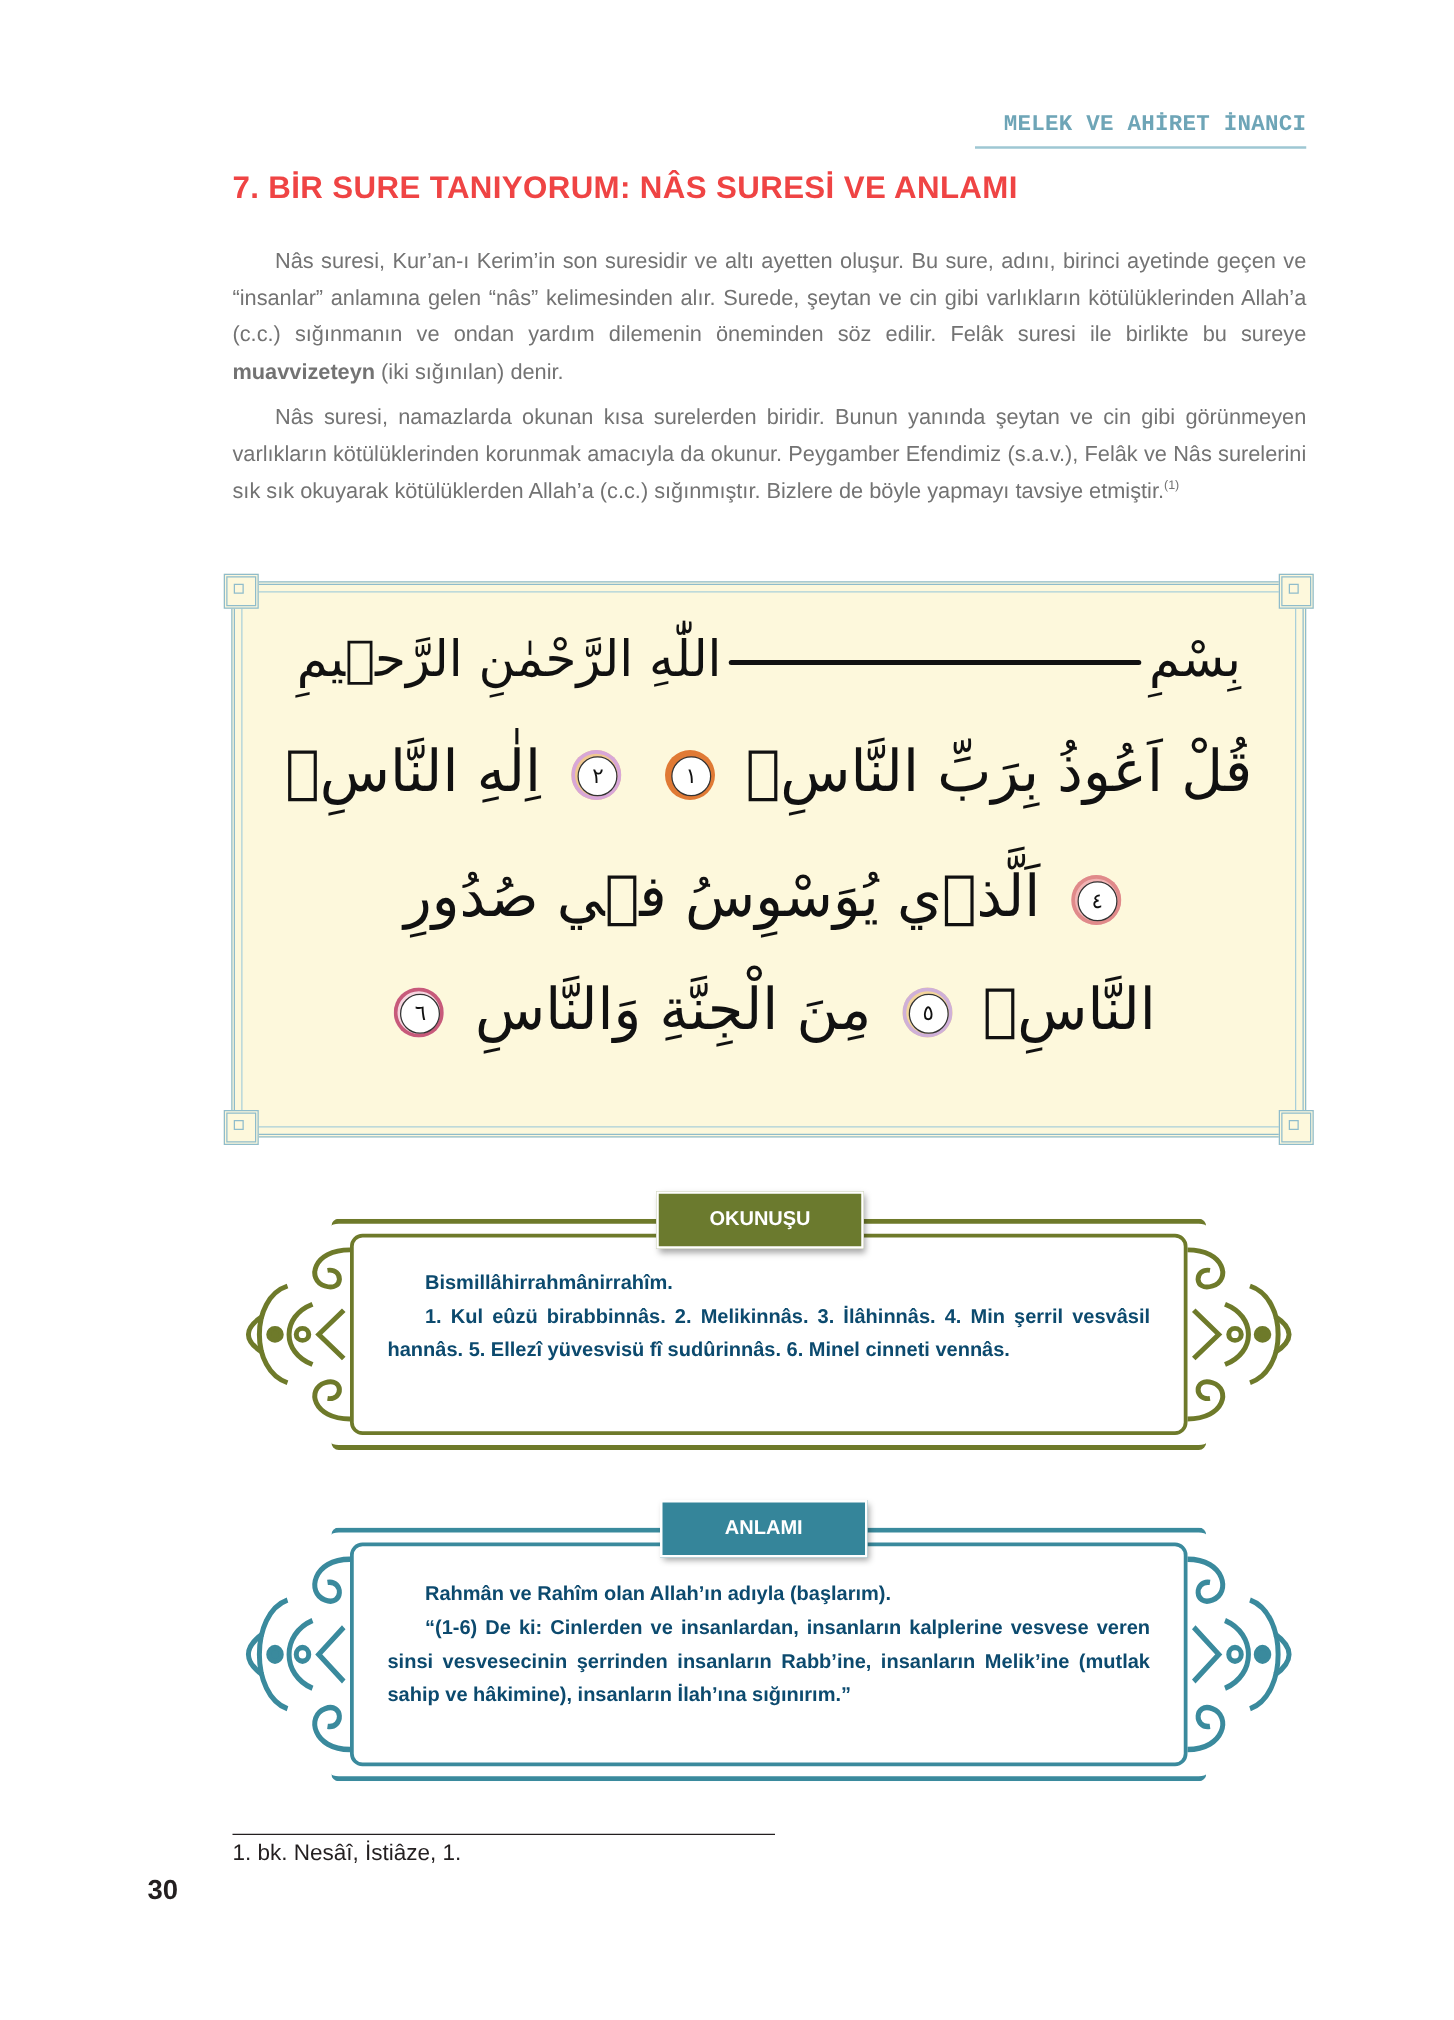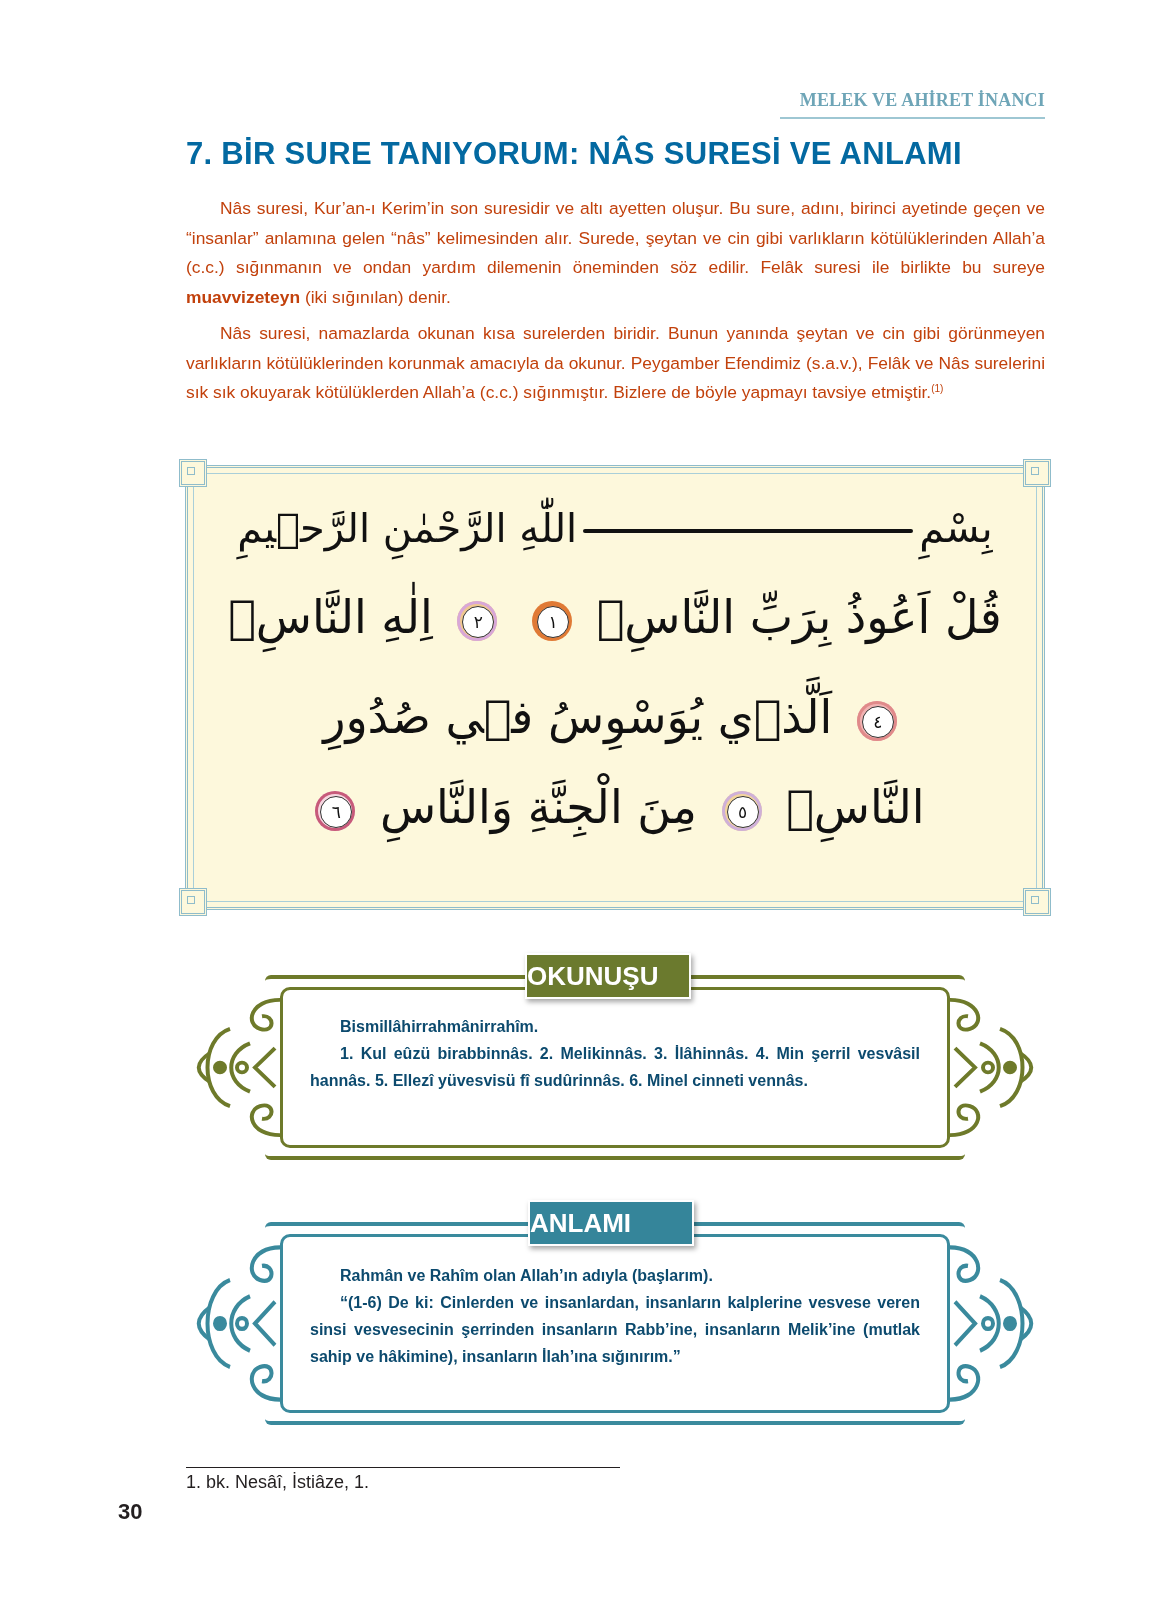--- a/index.html
+++ b/index.html
@@ -1,21 +1,21 @@
 <!DOCTYPE html>
 <html><head>
 <meta charset="utf-8">
 <style>
   html,body{margin:0;padding:0;background:#fff;}
   body{width:1163px;height:1616px;position:relative;overflow:hidden;font-family:"DejaVu Sans",sans-serif;color:#231f20;}
   .abs{position:absolute;}
-  #running-header{right:118px;top:90px;font-family:Liberation Serif, serif;font-weight:bold;font-size:18px;color:#6ea5b7;letter-spacing:0.2px;}
+  #running-header{right:118px;top:90px;font-family:Liberation Mono, monospace;font-weight:bold;font-size:18px;color:#6ea5b7;letter-spacing:0.2px;}
   #header-rule{left:780px;top:117px;width:265px;height:2px;background:#9ec7d3;}
-  #page-title{left:186px;top:136px;font-family:"Liberation Sans",sans-serif;font-weight:bold;font-size:31px;color:#0369a1;letter-spacing:0.3px;}
-  .para{left:186px;width:859px;font-family:"Liberation Sans",sans-serif;font-size:17.4px;line-height:29.5px;text-align:justify;text-indent:34px;color:#c2410c;}
+  #page-title{left:186px;top:136px;font-family:"Liberation Sans",sans-serif;font-weight:bold;font-size:25px;color:#ef4444;letter-spacing:0.3px;}
+  .para{left:186px;width:859px;font-family:"Liberation Sans",sans-serif;font-size:17.4px;line-height:29.5px;text-align:justify;text-indent:34px;color:#737373;}
   .para b{font-weight:bold;}
   #para1{top:194px;}
   #para2{top:319px;}
   sup{font-size:10px;vertical-align:top;position:relative;top:-4px;}
 
   
   #quran-frame{left:185px;top:465px;width:860px;height:445px;border-radius:24px;}
   #quran-frame .outer{position:absolute;left:0;top:0;right:0;bottom:0;border:3px double #8fbccb;background:#fdf8dc;}
   #quran-frame .inner{position:absolute;left:8px;top:8px;right:8px;bottom:8px;border:1px solid #a9cfd9;}
   .corner{position:absolute;width:22px;height:22px;border:3px double #8fbccb;background:#fdf8dc;}
@@ -35,21 +35,21 @@
   .m6{background:#f6d6e0;box-shadow:0 0 0 3px #c75a7a inset;}
 
   
   .obox{position:absolute;left:190px;width:850px;}
   .obox .frame-outer{position:absolute;left:75px;right:75px;top:0;bottom:0;border-top:4px solid;border-bottom:4px solid;border-radius:6px;}
   .obox .frame-inner{position:absolute;left:90px;right:90px;top:12px;bottom:12px;border-top:3px solid;border-bottom:3px solid;border-left:3px solid;border-right:3px solid;border-radius:10px;}
   .obox .side{position:absolute;top:20px;bottom:20px;width:110px;}
   .obox .side svg{width:100%;height:100%;}
   .obox .side.left{left:0;}
   .obox .side.right{right:0;transform:scaleX(-1);}
-  .obox .label{position:absolute;left:335px;top:-22px;width:162px;height:42px;color:#fff;font-family:"Liberation Sans",sans-serif;font-weight:bold;font-size:26px;line-height:42px;box-shadow:2px 3px 5px rgba(0,0,0,0.35);border:2px solid #fff;}
+  .obox .label{position:absolute;left:335px;top:-22px;width:162px;height:42px;color:#fff;font-family:"Liberation Sans",sans-serif;font-weight:bold;font-size:16px;line-height:42px;text-align:center;box-shadow:2px 3px 5px rgba(0,0,0,0.35);border:2px solid #fff;}
   .obox .body{position:absolute;left:120px;right:120px;top:38px;font-family:"Liberation Sans",sans-serif;font-weight:bold;font-size:16px;line-height:27px;text-align:justify;color:#0c4a6e;}
   .obox .body p{margin:0;text-indent:30px;}
   #okunusu-box{top:975px;height:185px;}
   #okunusu-box .frame-outer,#okunusu-box .frame-inner{border-color:#6e7a2a;}
   #okunusu-box .label{background:#6b7a2e;}
   #anlami-box{top:1222px;height:203px;}
   #anlami-box .frame-outer,#anlami-box .frame-inner{border-color:#3a8a9d;}
   #anlami-box .label{background:#35859a;left:338px;}
   #anlami-box .body{top:40px;}
 

